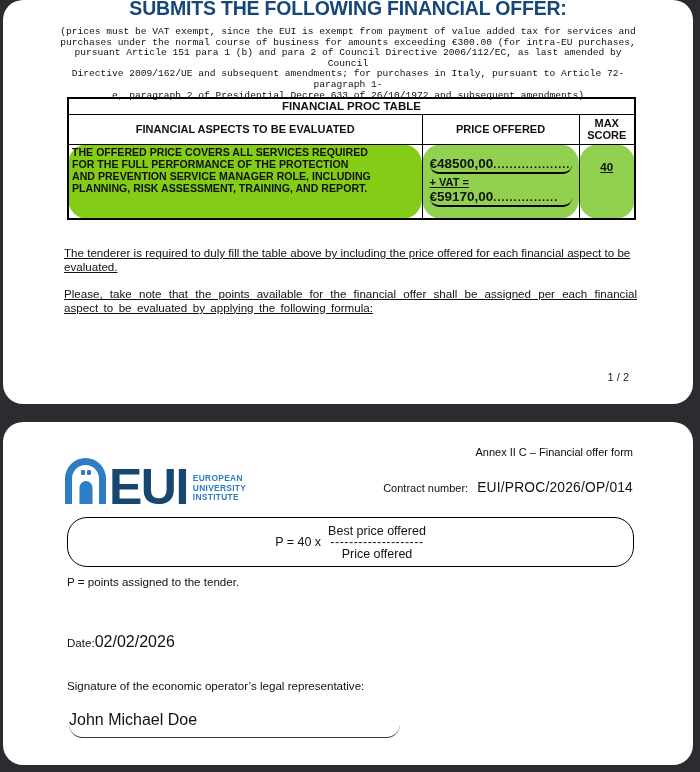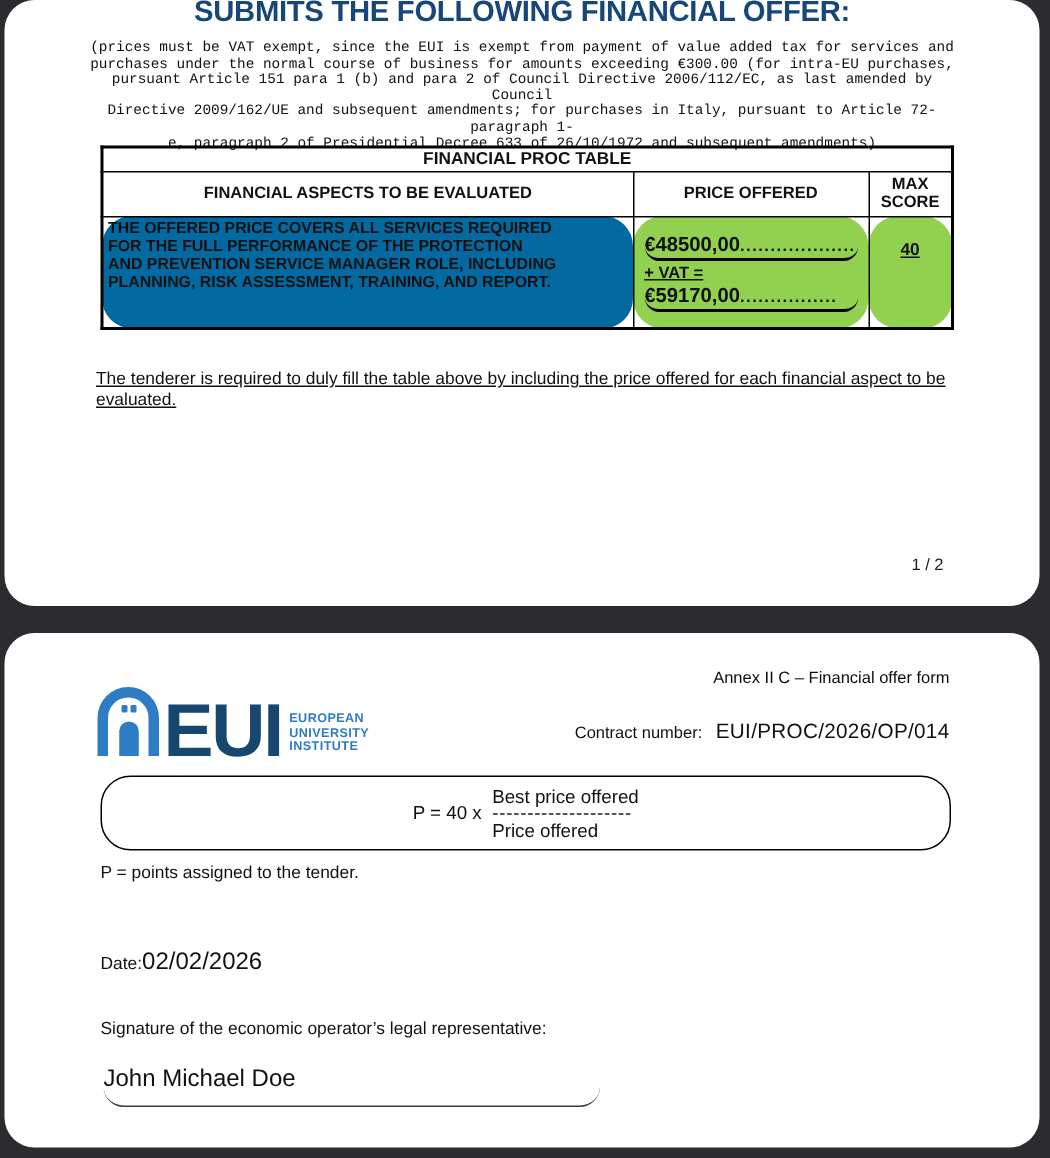--- a/index.html
+++ b/index.html
@@ -48,21 +48,21 @@
   }
   table.offer { border:2px solid #000; }
   .t-caption {
     height:16px; text-align:center; font-weight:bold; font-size:11.5px;
   }
   .t-head {
     height:30px; text-align:center; font-weight:bold; font-size:11px; line-height:12px;
   }
   .t-row td { height:75px; }
   .cell-aspect {
-    background:#0369a1;
+    background:#84cc16;
     font-weight:bold; font-size:10.6px; line-height:12.3px;
     padding:1px 3px;
     vertical-align:top !important;
     white-space:pre-line;
   }
   .cell-price {
     background:#92D050;
     padding:0 7px;
     vertical-align:middle;
   }
@@ -138,21 +138,21 @@
     font-size:8.4px; line-height:9.6px; letter-spacing:0.3px;
     color:#2e7cc3; font-weight:bold;
   }
 
   .formula-box {
     position:absolute; top:95px; left:64px; width:567px; height:50px;
     border:1.5px solid #000;
     display:flex; align-items:center; justify-content:center;
     font-size:12.5px;
   }
-  .frac { text-align:left; line-height:14px; margin-left:7px; }
+  .frac { text-align:center; line-height:14px; margin-left:7px; }
   .frac .bar { line-height:9px; letter-spacing:0.5px; }
   .p-note { position:absolute; top:153px; left:64px; font-size:11.6px; }
   .date-line { position:absolute; top:211px; left:64px; font-size:11.6px; }
   .date-line .val { font-size:16px; }
   .sig-label { position:absolute; top:257px; left:64px; font-size:11.6px; }
   .sig-value {
     position:absolute; top:289px; left:66px; width:331px;
     font-size:16px; padding-bottom:8px;
     border-bottom:1.5px solid #3a3a3a;
   }
@@ -193,20 +193,21 @@
         <div class="price-line"><span>€48500,00</span><span class="dots">...................</span></div>
         <div class="vat-line"><span>+ VAT =</span></div>
         <div class="price-line"><span>€59170,00</span><span class="dots">................</span></div>
       </td>
       <td class="cell-score"><span>40</span></td>
     </tr>
   </tbody>
     </table>
 
   <div class="p1-para p1-para1">The tenderer is required to duly fill the table above by including the price offered for each financial aspect to be evaluated.</div>
+  <div class="p1-para p1-para2">Please, take note that the points available for the financial offer shall be assigned per each financial aspect to be evaluated by applying the following formula:</div>
   <div class="p1-pagenum">1 / 2</div>
 </div>
 
 <div class="page page2">
   <div class="annex">Annex II C – Financial offer form</div>
 
   <div class="eui-logo">
     <div class="arch">
       <div class="arch-inner">
         <div class="arch-dots">

